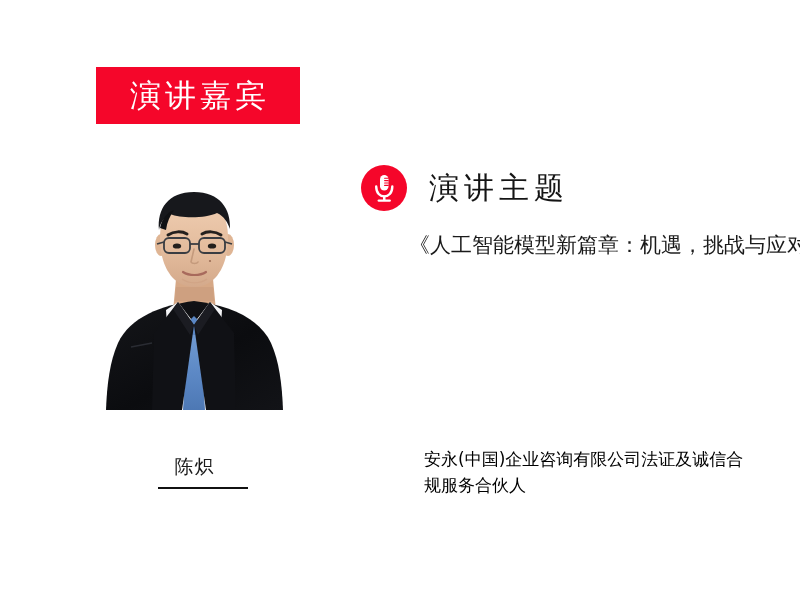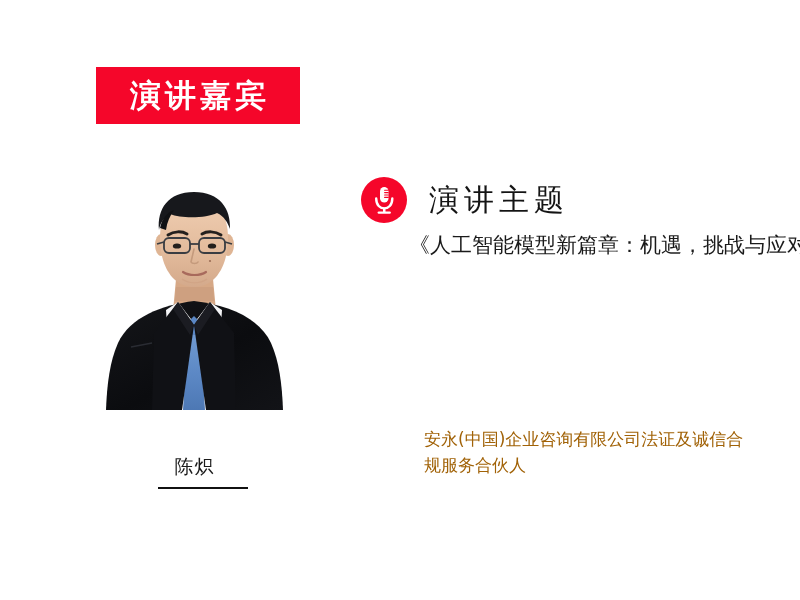--- a/index.html
+++ b/index.html
@@ -31,21 +31,21 @@
     width: 204px;
     height: 57px;
     background: #f5062a;
     display: flex;
     align-items: center;
     justify-content: center;
   }
   .banner-label {
     color: #ffffff;
     font-size: 31px;
-    font-weight: bold;
+    font-weight: normal;
     letter-spacing: 4px;
     text-indent: 4px;
     line-height: 1;
     white-space: nowrap;
   }
 
   
   .photo-frame {
     position: absolute;
     left: 104px;
@@ -76,21 +76,20 @@
     left: 158px;
     top: 487px;
     width: 90px;
     height: 2px;
     background: #111111;
   }
 
   
   .section {
     position: absolute;
-    margin-top: 12px;
   }
   .section-head {
     display: flex;
     align-items: center;
   }
   .badge-icon {
     width: 46px;
     height: 46px;
     border-radius: 50%;
     background: #f5062a;
@@ -119,24 +118,24 @@
     left: 409px;
     top: 231px;
     font-size: 21px;
     color: #1a1a1a;
     line-height: 1.35;
     white-space: nowrap;
   }
   .bio-text {
     position: absolute;
     left: 424px;
-    top: 427px;
+    top: 447px;
     width: 330px;
     font-size: 17px;
-    color: #a16207;
+    color: #000000;
     line-height: 1.5;
   }
 </style>
 </head>
 <body>
 
 <div class="slide">
 
   <div class="banner">
     <span class="banner-label">演讲嘉宾</span>

